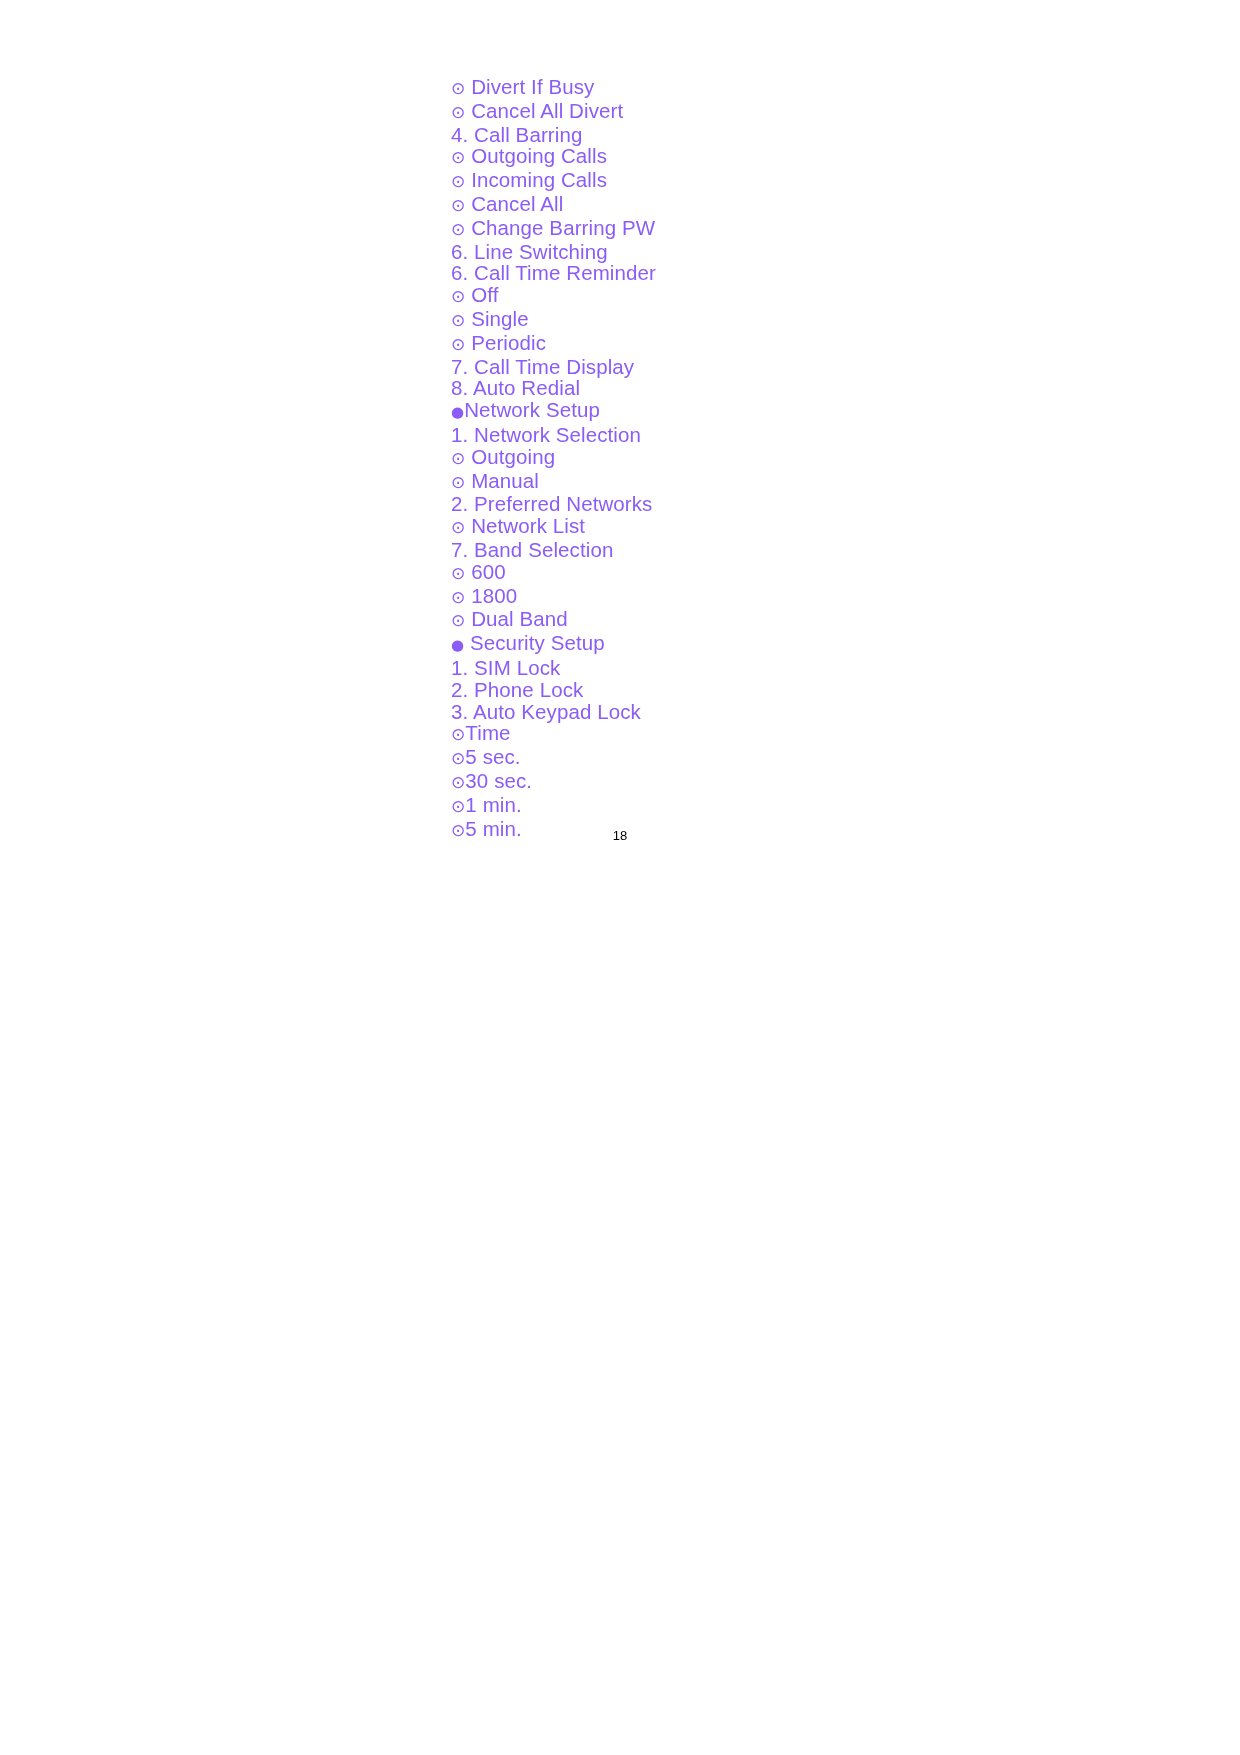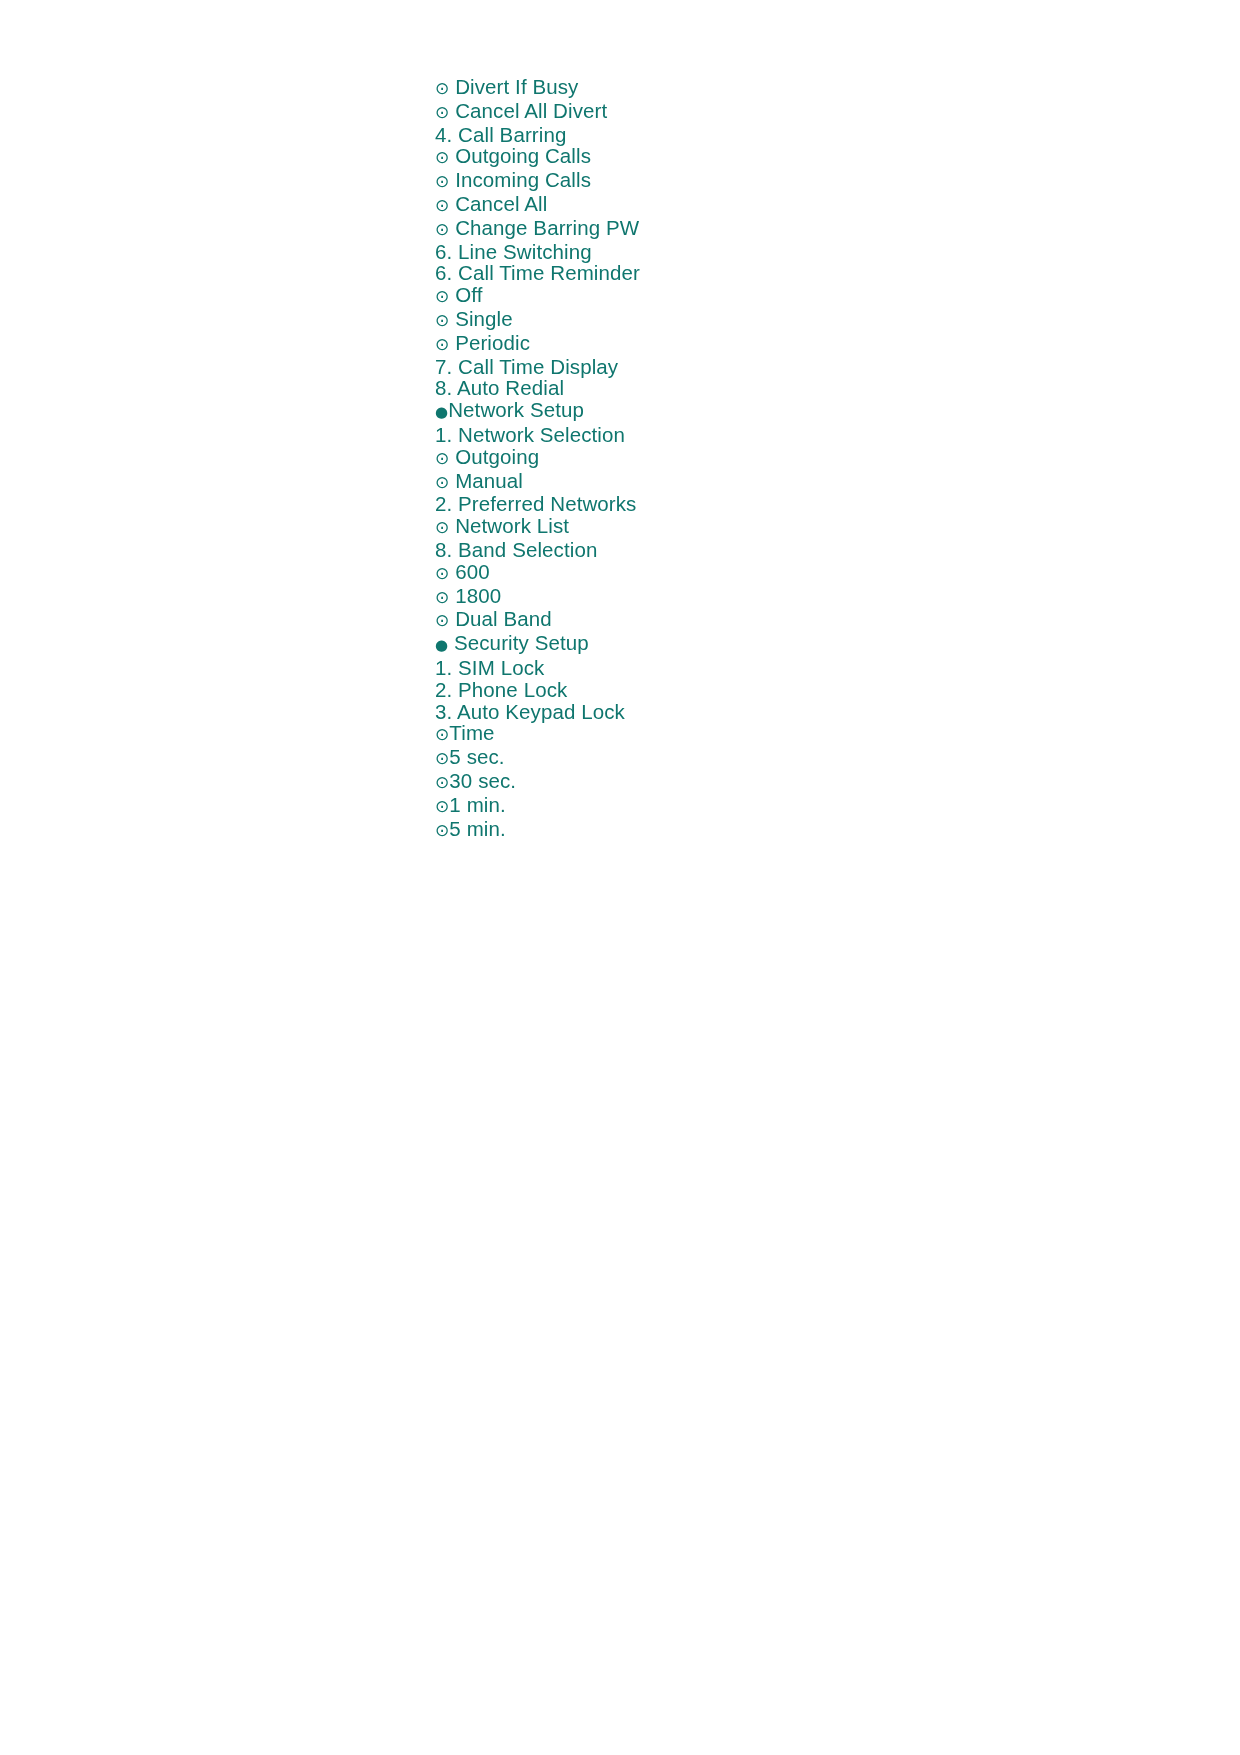--- a/index.html
+++ b/index.html
@@ -26,22 +26,23 @@
     left: 435px;
     top: 76px;
     margin: 0;
     padding: 0;
     list-style: none;
   }
   .menu-line {
     font-size: 20.5px;
     line-height: 21.8px;
     white-space: pre;
-    color: #0f766e;
+    color: #8b5cf6;
     letter-spacing: 0.1px;
+    margin-left: 16px;
   }
   .bullet {
     display: inline;
     font-family: "DejaVu Sans", sans-serif;
     font-size: 17px;
   }
   .bullet-dot {
     display: inline;
     font-family: "DejaVu Sans", sans-serif;
     font-size: 15px;
@@ -82,29 +83,32 @@
       <li class="menu-line"><span class="bullet">⊙</span> <span class="label">Single</span></li>
       <li class="menu-line"><span class="bullet">⊙</span> <span class="label">Periodic</span></li>
       <li class="menu-line"><span class="label">7. Call Time Display</span></li>
       <li class="menu-line"><span class="label">8. Auto Redial</span></li>
       <li class="menu-line"><span class="bullet-dot">●</span><span class="label">Network Setup</span></li>
       <li class="menu-line"><span class="label">1. Network Selection</span></li>
       <li class="menu-line"><span class="bullet">⊙</span> <span class="label">Outgoing</span></li>
       <li class="menu-line"><span class="bullet">⊙</span> <span class="label">Manual</span></li>
       <li class="menu-line"><span class="label">2. Preferred Networks</span></li>
       <li class="menu-line"><span class="bullet">⊙</span> <span class="label">Network List</span></li>
-      <li class="menu-line"><span class="label">8. Band Selection</span></li>
+      <li class="menu-line"><span class="label">7. Band Selection</span></li>
       <li class="menu-line"><span class="bullet">⊙</span> <span class="label">600</span></li>
       <li class="menu-line"><span class="bullet">⊙</span> <span class="label">1800</span></li>
       <li class="menu-line"><span class="bullet">⊙</span> <span class="label">Dual Band</span></li>
       <li class="menu-line"><span class="bullet-dot">●</span> <span class="label">Security Setup</span></li>
       <li class="menu-line"><span class="label">1. SIM Lock</span></li>
       <li class="menu-line"><span class="label">2. Phone Lock</span></li>
       <li class="menu-line"><span class="label">3. Auto Keypad Lock</span></li>
       <li class="menu-line"><span class="bullet">⊙</span><span class="label">Time</span></li>
       <li class="menu-line"><span class="bullet">⊙</span><span class="label">5 sec.</span></li>
       <li class="menu-line"><span class="bullet">⊙</span><span class="label">30 sec.</span></li>
       <li class="menu-line"><span class="bullet">⊙</span><span class="label">1 min.</span></li>
       <li class="menu-line"><span class="bullet">⊙</span><span class="label">5 min.</span></li>
     </ul>
 
+  <div class="page-number">
+    <span class="page-number-inner">18</span>
+  </div>
 
 </div>
 
 </body></html>

